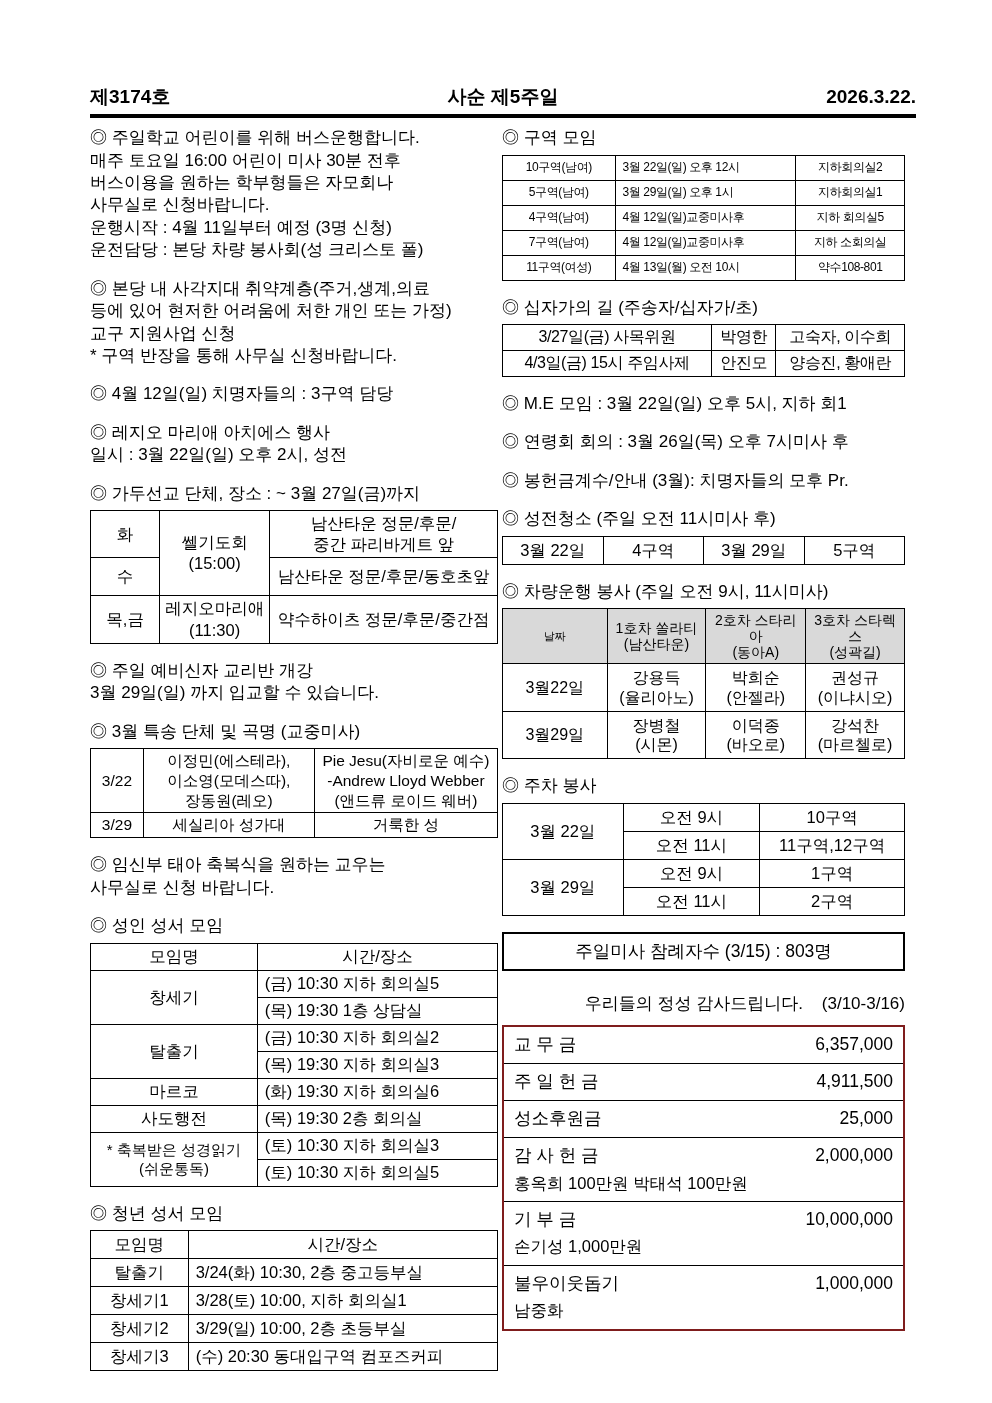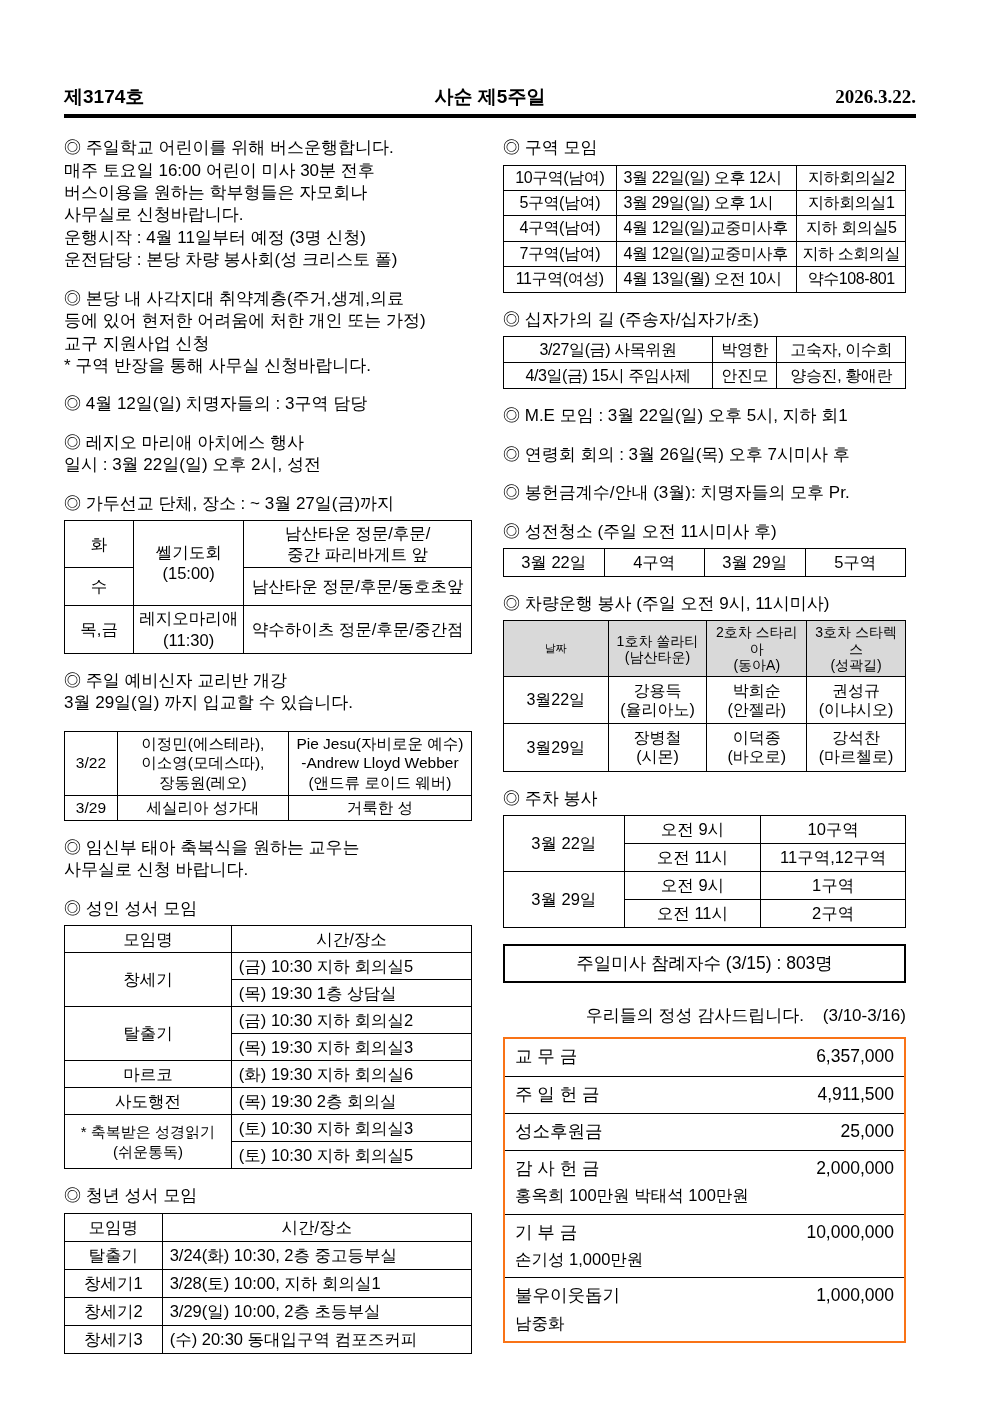--- a/index.html
+++ b/index.html
@@ -3,66 +3,66 @@
 <meta charset="utf-8">
 <style>
   * { box-sizing: border-box; }
   html,body { margin:0; padding:0; }
   body {
     width: 992px; height: 1403px;
     background: #ffffff; color: #000000;
     font-family: "Liberation Sans", sans-serif;
     font-size: 17px; line-height: 1.32;
   }
-  .page { width: 992px; height: 1403px; padding: 84px 76px 30px 64px; overflow: hidden; }
+  .page { width: 992px; height: 1403px; padding: 84px 76px 30px 90px; overflow: hidden; }
 
   
   .hdr { display: grid; grid-template-columns: 1fr auto 1fr; align-items: baseline;
          font-weight: bold; font-size: 19px; }
   .hdr-issue { text-align: left; }
   .hdr-title { text-align: center; }
-  .hdr-date  { text-align: right; font-family: Liberation Serif, serif; }
+  .hdr-date  { text-align: right; }
   .hdr-rule { margin-top: 5px; height: 4px; border-top: 3px solid #000; border-bottom: 1px solid #000; }
 
   
-  .cols { display: flex; gap: 31px; margin-top: 19px; }
+  .cols { display: flex; gap: 4px; margin-top: 9px; }
   .col-left  { width: 408px; flex: none; }
   .col-right { width: 403px; flex: none; }
 
   .sec { margin: 0 0 16px 0; white-space: pre-line; }
   .sec-title { margin: 0 0 5px 0; white-space: pre-line; }
 
   table { border-collapse: collapse; width: 100%; margin: 0 0 16px 0; table-layout: fixed; }
   th, td { border: 1.6px solid #000; padding: 2px 3px; text-align: center;
            font-weight: normal; font-size: 16.5px; line-height: 1.28; }
   .ml { white-space: pre-line; }
   .tl { text-align: left; padding-left: 7px; }
   .small { font-size: 15px; }
 
   
   table.street td { height: 38px; }
   table.special td { font-size: 15.5px; }
   table.adult td, table.adult th { height: 27px; }
   table.youth td, table.youth th { height: 28px; }
-  table.district td { height: 25px; font-size: 16px; letter-spacing: -0.4px; }
+  table.district td { height: 25px; font-size: 12px; letter-spacing: -0.4px; }
   table.cross td { height: 26px; font-size: 16px; letter-spacing: -0.4px; }
   table.cleaning td { height: 28px; }
   table.shuttle th { background: #d9d9d9; font-size: 14px; line-height: 1.15; padding: 3px 2px; }
   table.shuttle th.datecol { font-size: 11px; }
   table.shuttle td { font-size: 16px; line-height: 1.2; padding: 4px 2px; }
   table.parking td { height: 28px; }
 
   
   .att-box { border: 2px solid #000; text-align: center; padding: 6px 4px;
              font-size: 17.5px; margin: 8px 0 22px 0; }
 
   .thanks { margin: 0 0 10px 0; padding-left: 10px; white-space: pre; font-size: 17px; text-align: right; }
 
   
-  .fin { border: 2px solid #f97316; }
+  .fin { border: 2px solid #7f1d1d; }
   .fin-row { padding: 6px 10px 7px 10px; }
   .fin-row + .fin-row { border-top: 1.8px solid #000; }
   .fin-line { display: flex; justify-content: space-between; align-items: baseline; font-size: 17.5px; }
   .fin-note { font-size: 16.5px; margin-top: 5px; }
 </style>
 </head>
 <body>
 
 <div class="page">
 
@@ -118,20 +118,21 @@
           <td class="ml">레지오마리애
 (11:30)</td>
           <td>약수하이츠 정문/후문/중간점</td>
         </tr>
       </tbody>
         </table>
 
       <p class="sec">◎ 주일 예비신자 교리반 개강
 3월 29일(일) 까지 입교할 수 있습니다.</p>
 
+      <p class="sec-title">◎ 3월 특송 단체 및 곡명 (교중미사)</p>
       <table class="special">
         <colgroup>
             <col style="width:13%">
             <col style="width:42%">
             <col style="width:45%">
           </colgroup>
         <tbody>
             <tr>
           <td>3/22</td>
           <td class="ml">이정민(에스테라),

